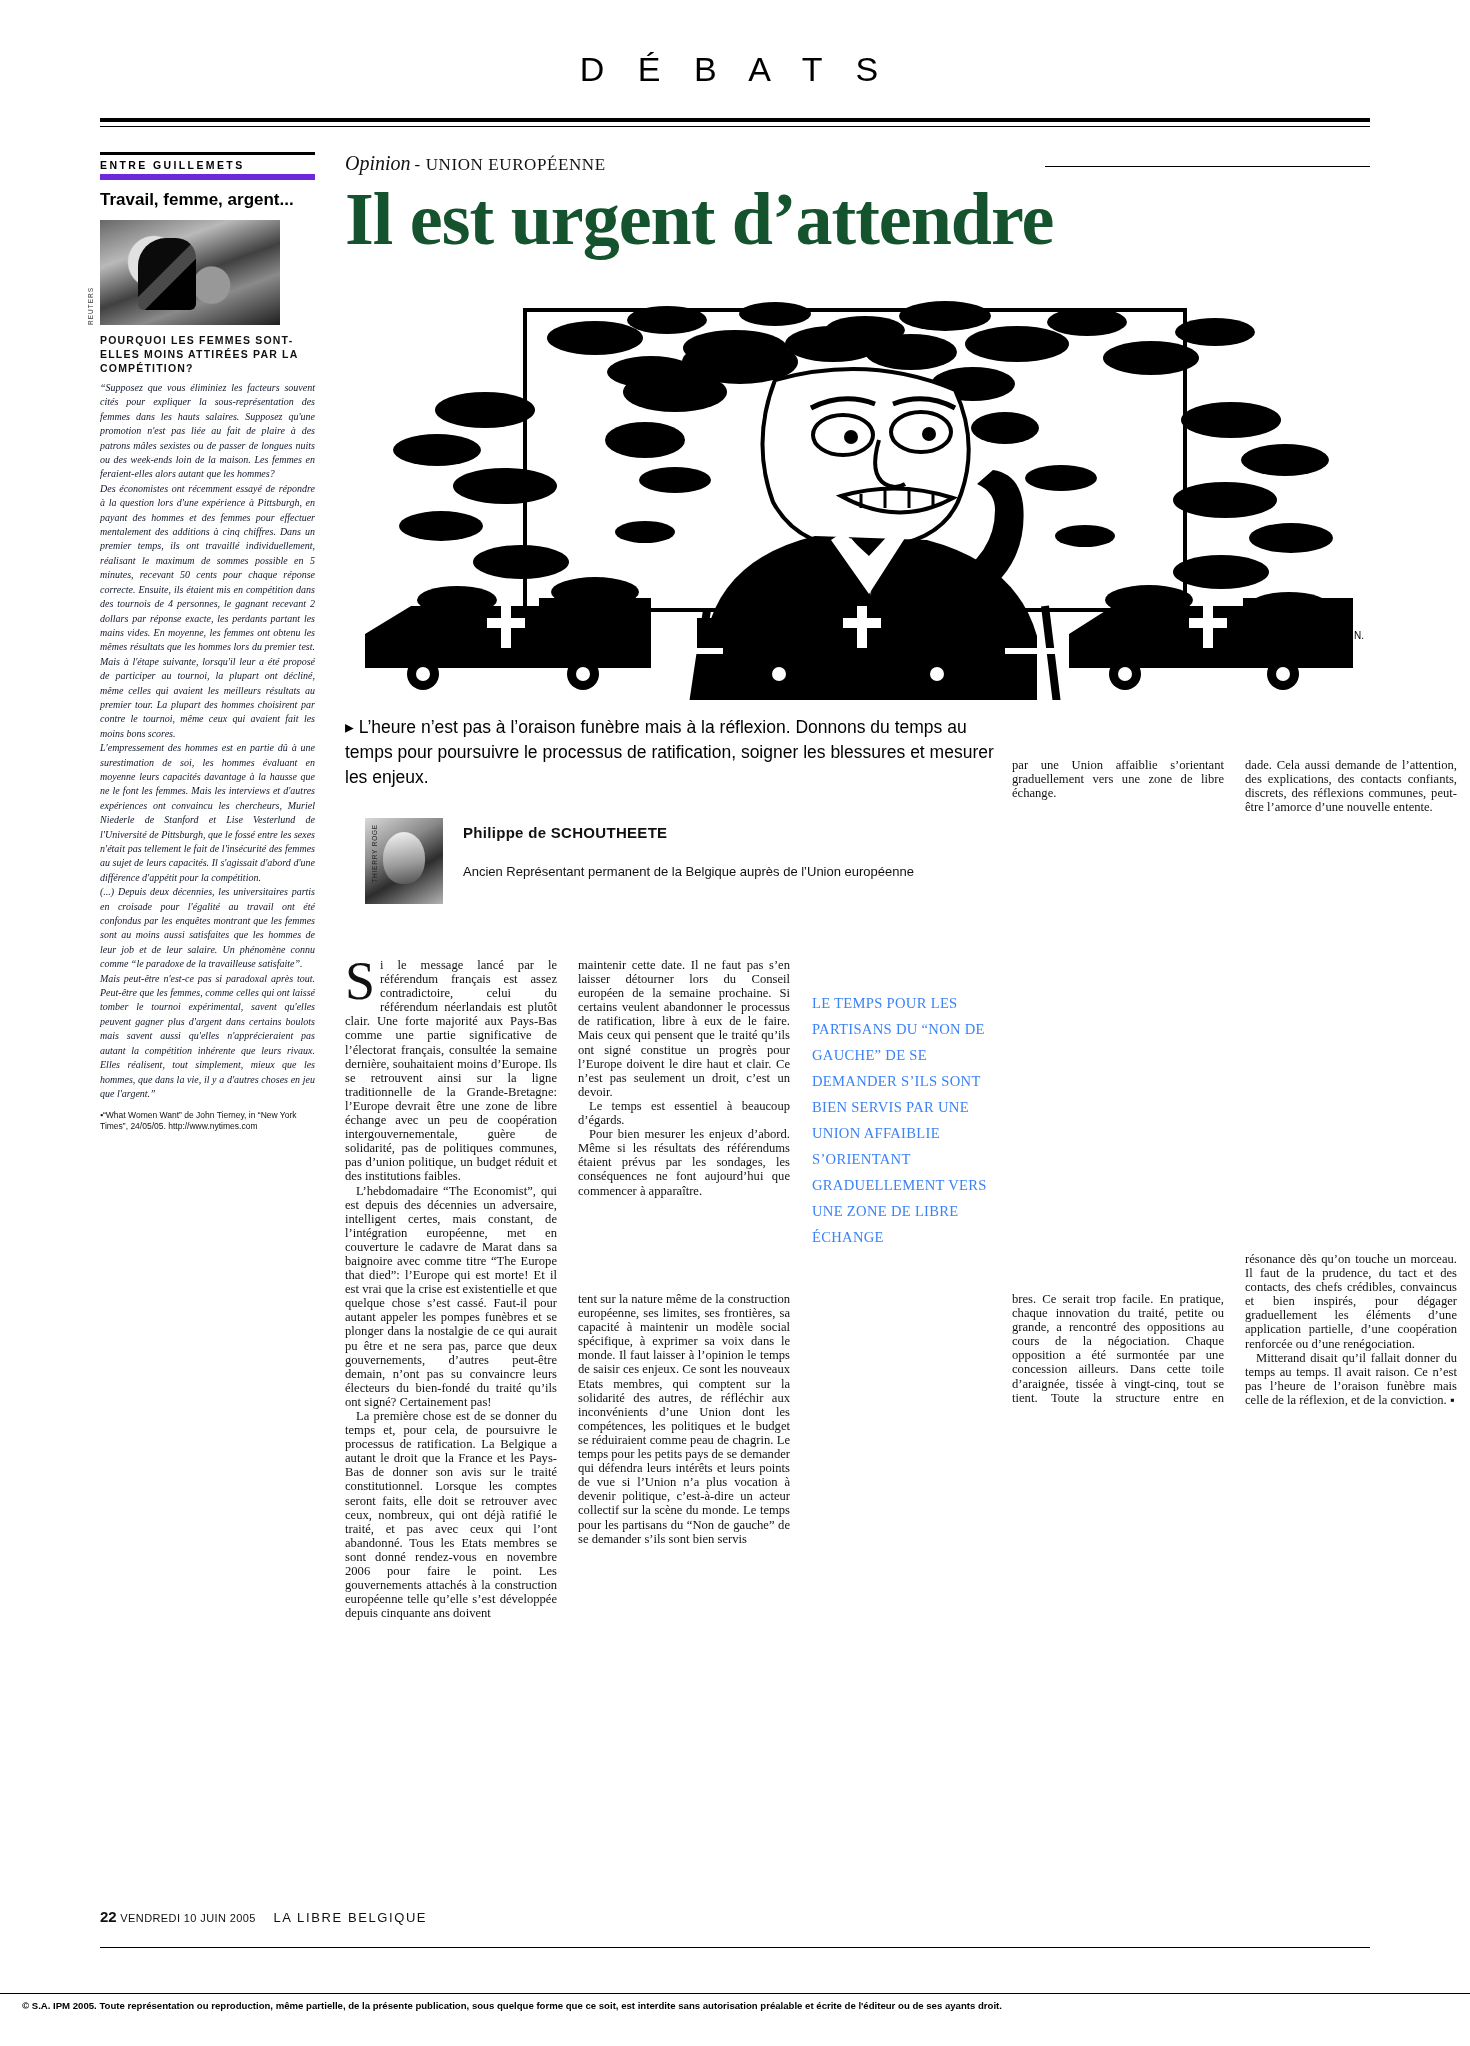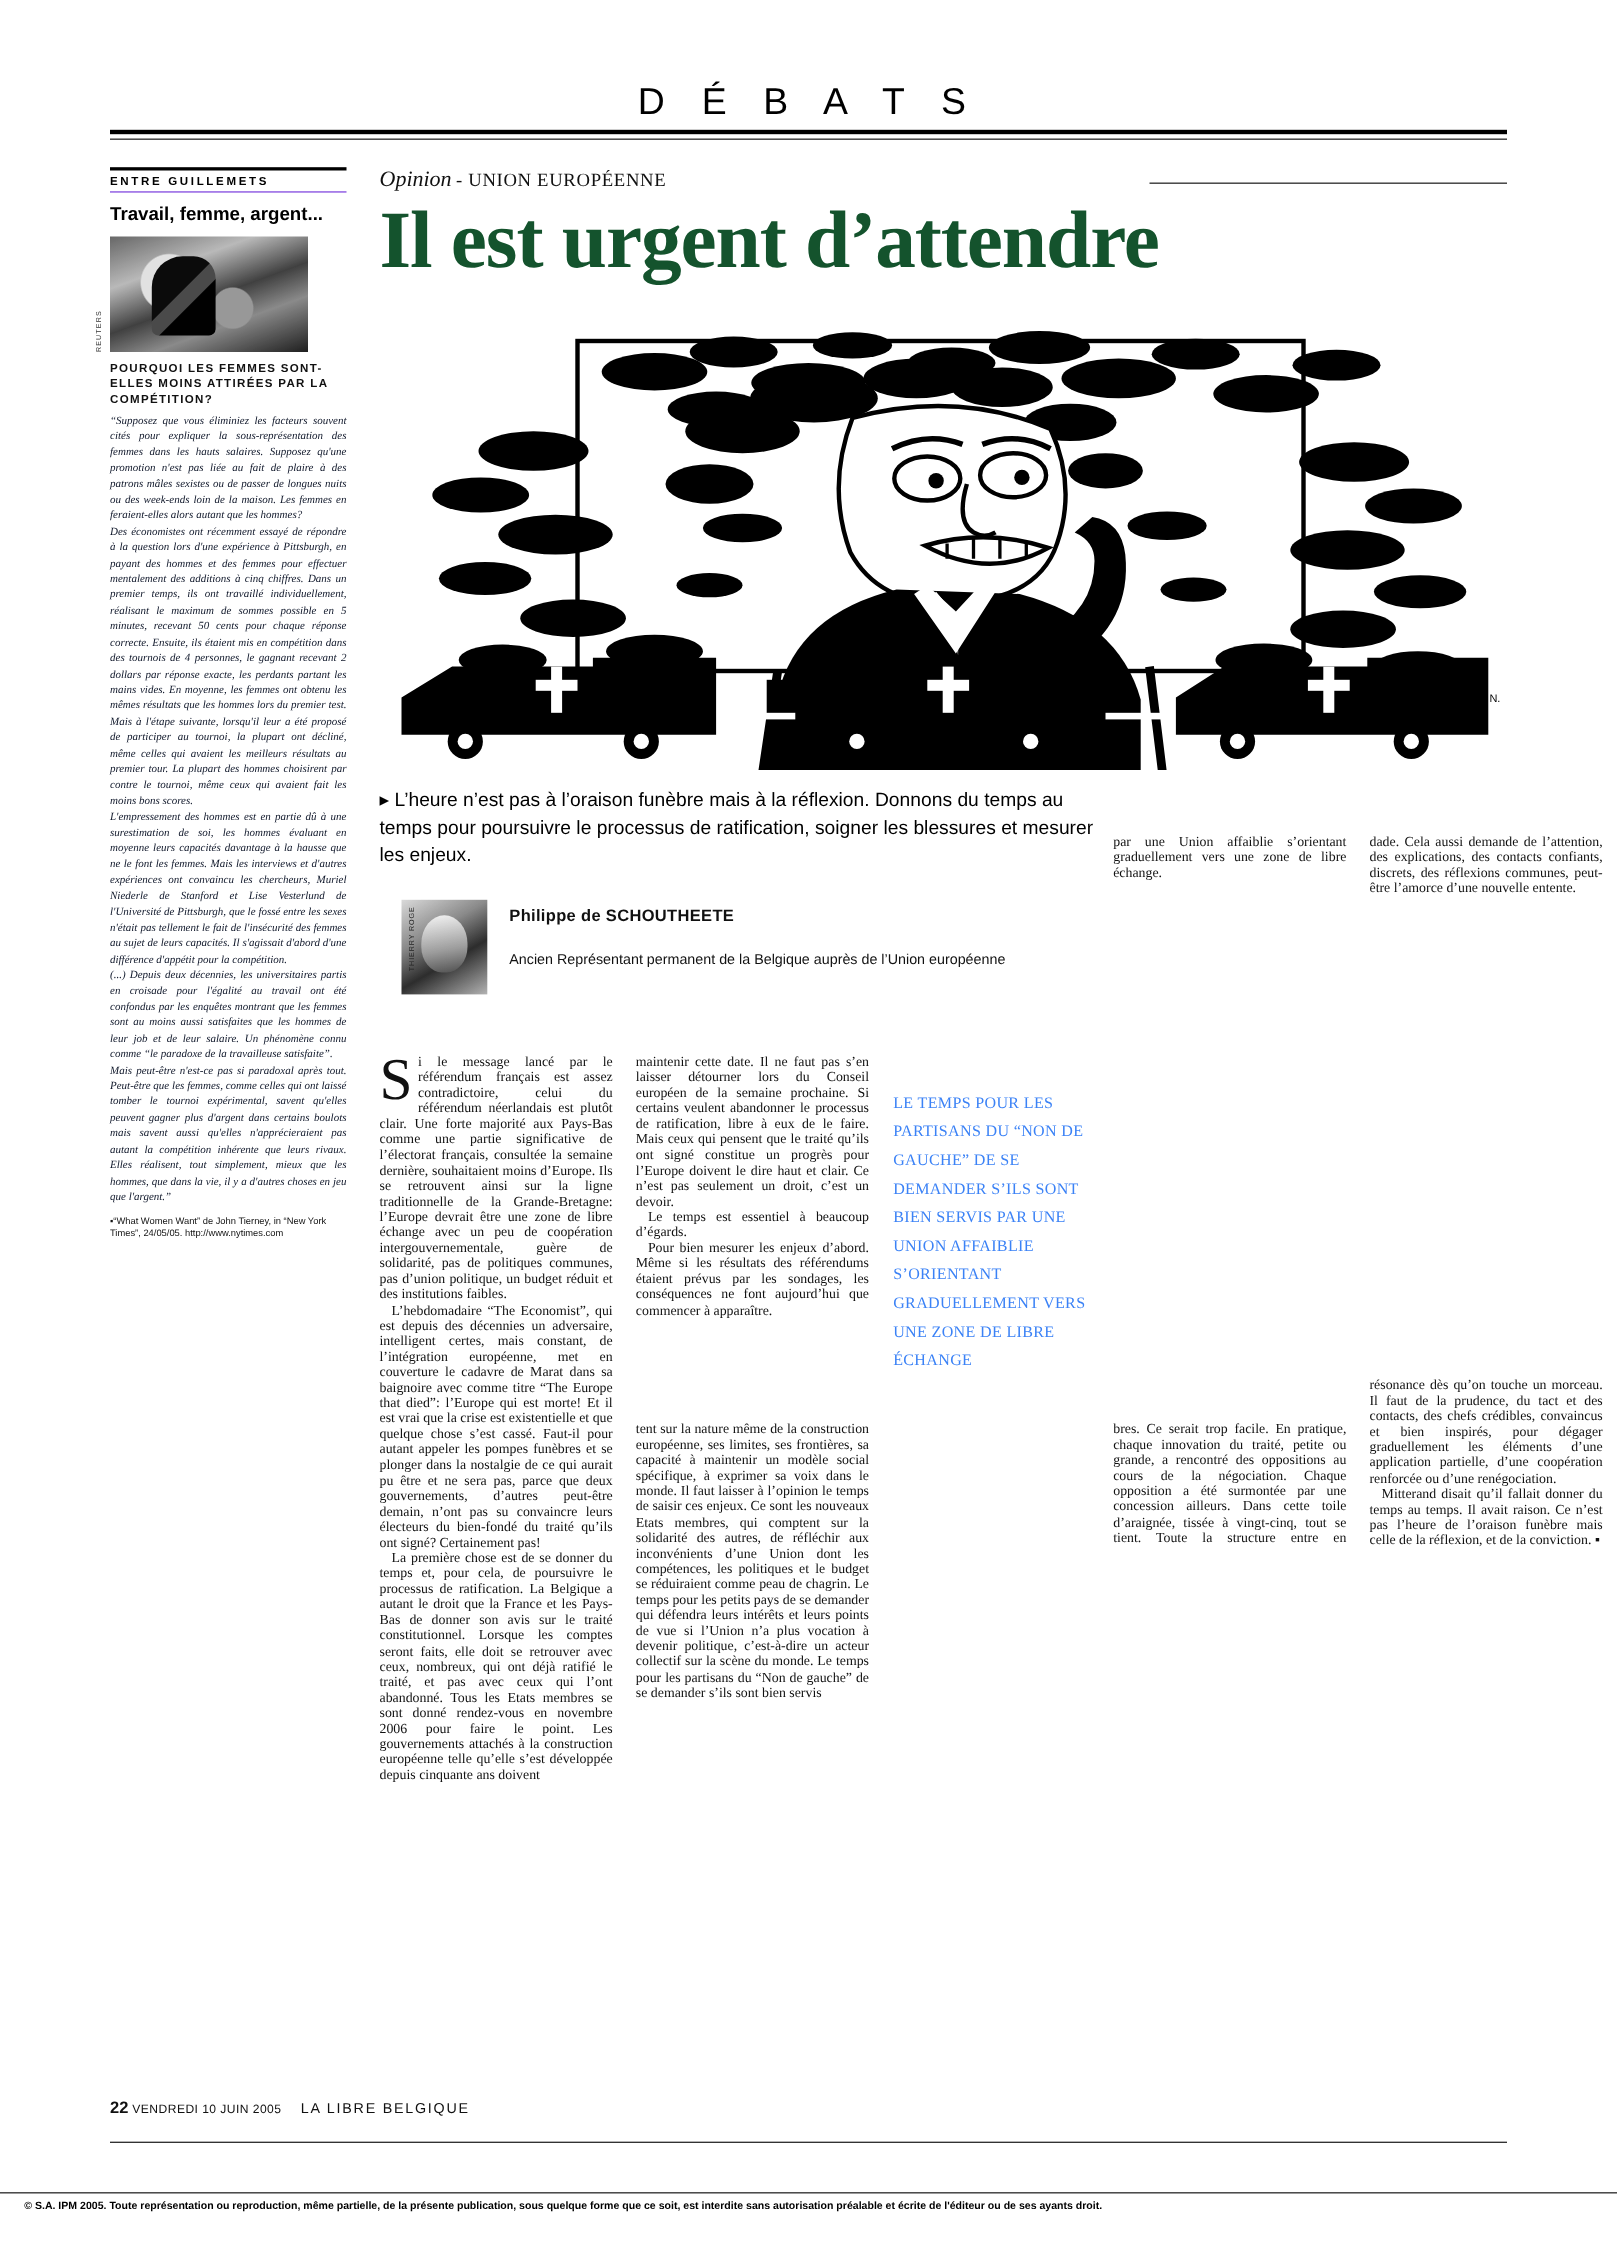--- a/index.html
+++ b/index.html
@@ -10,36 +10,35 @@
     color:#111;
     position:relative;
     overflow:hidden;
   }
   .page { position:relative; width:1470px; height:2046px; padding:0; box-sizing:border-box; }
 
   
   .masthead {
     position:absolute; left:100px; top:50px; width:1270px;
     text-align:center;
-    margin-top:24px;
   }
   .masthead .title {
     font-family:"Liberation Sans", sans-serif;
     font-size:34px; letter-spacing:12px; font-weight:400; color:#000;
     padding-bottom:12px;
   }
   .rule-thick { border-bottom:4px solid #000; width:1270px; position:absolute; left:100px; top:118px; }
   .rule-thin  { border-bottom:1px solid #000; width:1270px; position:absolute; left:100px; top:126px; }
 
   
   .leftcol { position:absolute; left:100px; top:152px; width:215px; }
   .kicker {
     font-family:"Liberation Sans", sans-serif;
     font-size:10.5px; font-weight:bold; letter-spacing:2.4px; color:#000;
-    border-top:3px solid #000; border-bottom:1px solid #6d28d9;
+    border-top:3px solid #000; border-bottom:6px solid #6d28d9;
     padding:4px 0 3px 0; margin-bottom:10px;
   }
   .lc-title {
     font-family:"Liberation Sans", sans-serif;
     font-weight:bold; font-size:17px; line-height:20px; color:#000; margin-bottom:10px;
   }
   .photo-wrap { position:relative; width:180px; height:105px; margin-bottom:6px; }
   .photo {
     width:180px; height:105px;
     background:

